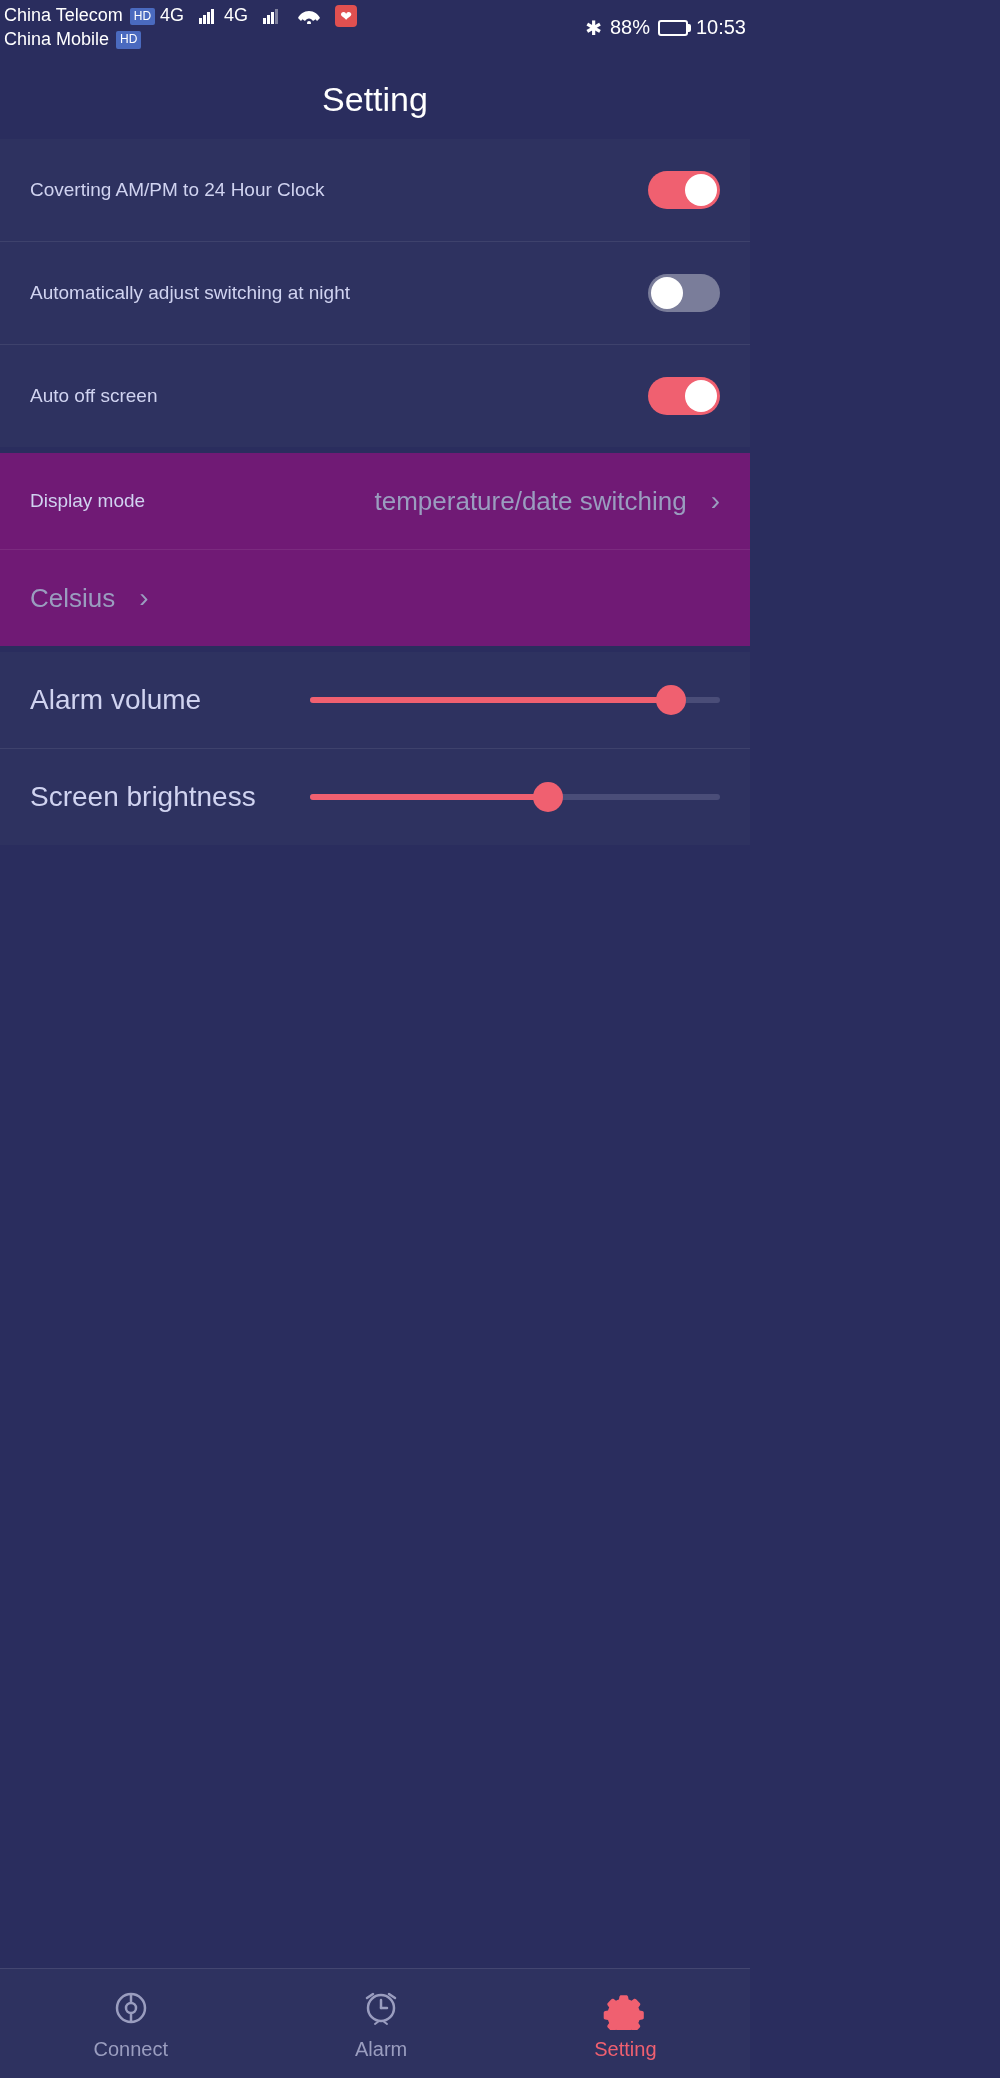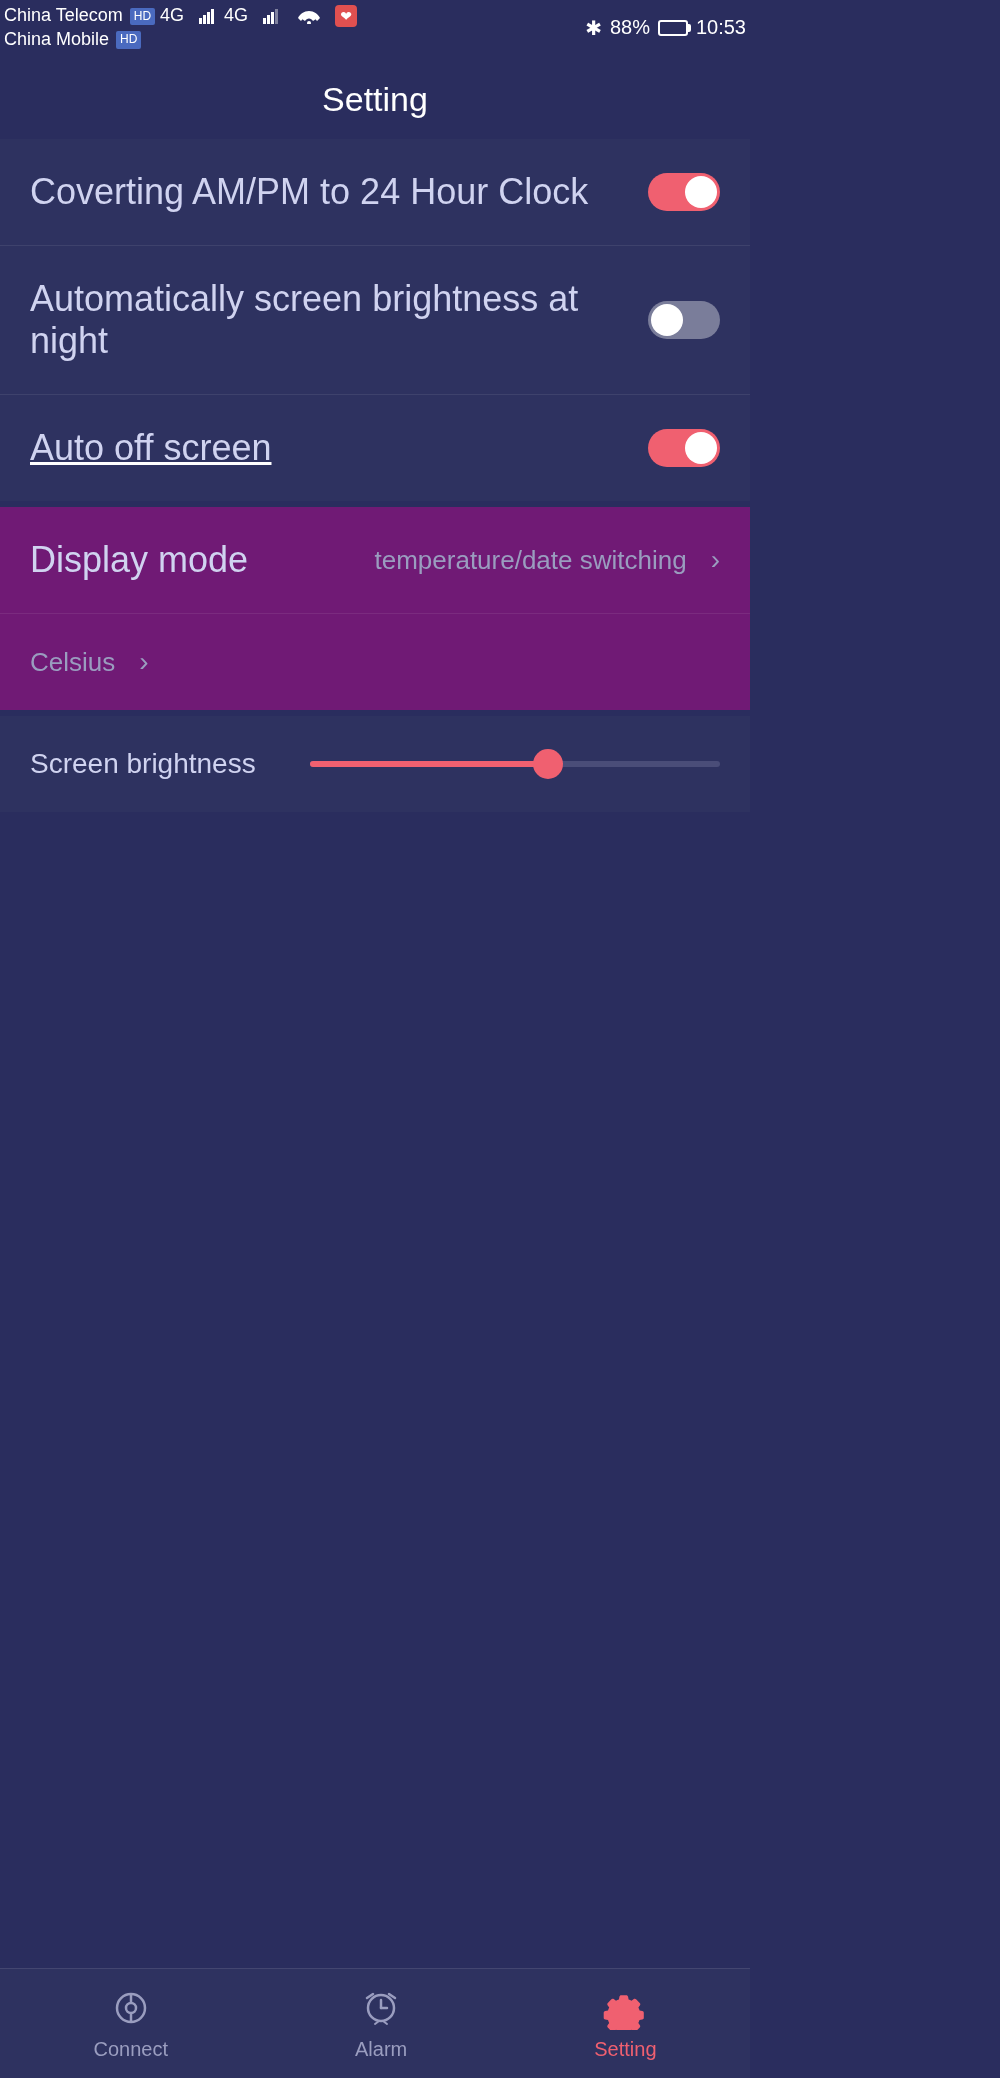--- a/index.html
+++ b/index.html
@@ -84,25 +84,24 @@
 
     .setting-row {
       display: flex;
       align-items: center;
       justify-content: space-between;
       padding: 32px 30px;
       border-bottom: 1px solid rgba(255,255,255,0.08);
     }
     .setting-row:last-child {
       border-bottom: none;
-      text-decoration: underline;
     }
 
     .setting-label {
-      font-size: 36px;
+      font-size: 19px;
       color: #d0d3f0;
       font-weight: 400;
     }
 
     
     .toggle-switch {
       width: 72px;
       height: 38px;
       border-radius: 19px;
       position: relative;
@@ -297,21 +296,21 @@
 <div class="section">
 
   <div class="setting-row">
     <span class="setting-label">Coverting AM/PM to 24 Hour Clock</span>
     <div class="toggle-switch on">
       <div class="toggle-knob"></div>
     </div>
   </div>
 
   <div class="setting-row">
-    <span class="setting-label">Automatically screen brightness at night</span>
+    <span class="setting-label">Automatically adjust switching at night</span>
     <div class="toggle-switch off">
       <div class="toggle-knob"></div>
     </div>
   </div>
 
   <div class="setting-row">
     <span class="setting-label">Auto off screen</span>
     <div class="toggle-switch on">
       <div class="toggle-knob"></div>
     </div>
@@ -333,20 +332,27 @@
     <div class="nav-right">
       <span>Celsius</span>
       <span class="chevron">›</span>
     </div>
   </div>
 
 </div>
 
 <div class="section">
 
+  <div class="slider-row">
+    <span class="slider-label">Alarm volume</span>
+    <div class="slider-track-container">
+      <div class="slider-fill" style="width: 88%;"></div>
+      <div class="slider-thumb" style="left: calc(88% - 15px);"></div>
+    </div>
+  </div>
 
   <div class="slider-row">
     <span class="slider-label">Screen brightness</span>
     <div class="slider-track-container">
       <div class="slider-fill" style="width: 58%;"></div>
       <div class="slider-thumb" style="left: calc(58% - 15px);"></div>
     </div>
   </div>
 
 </div>

